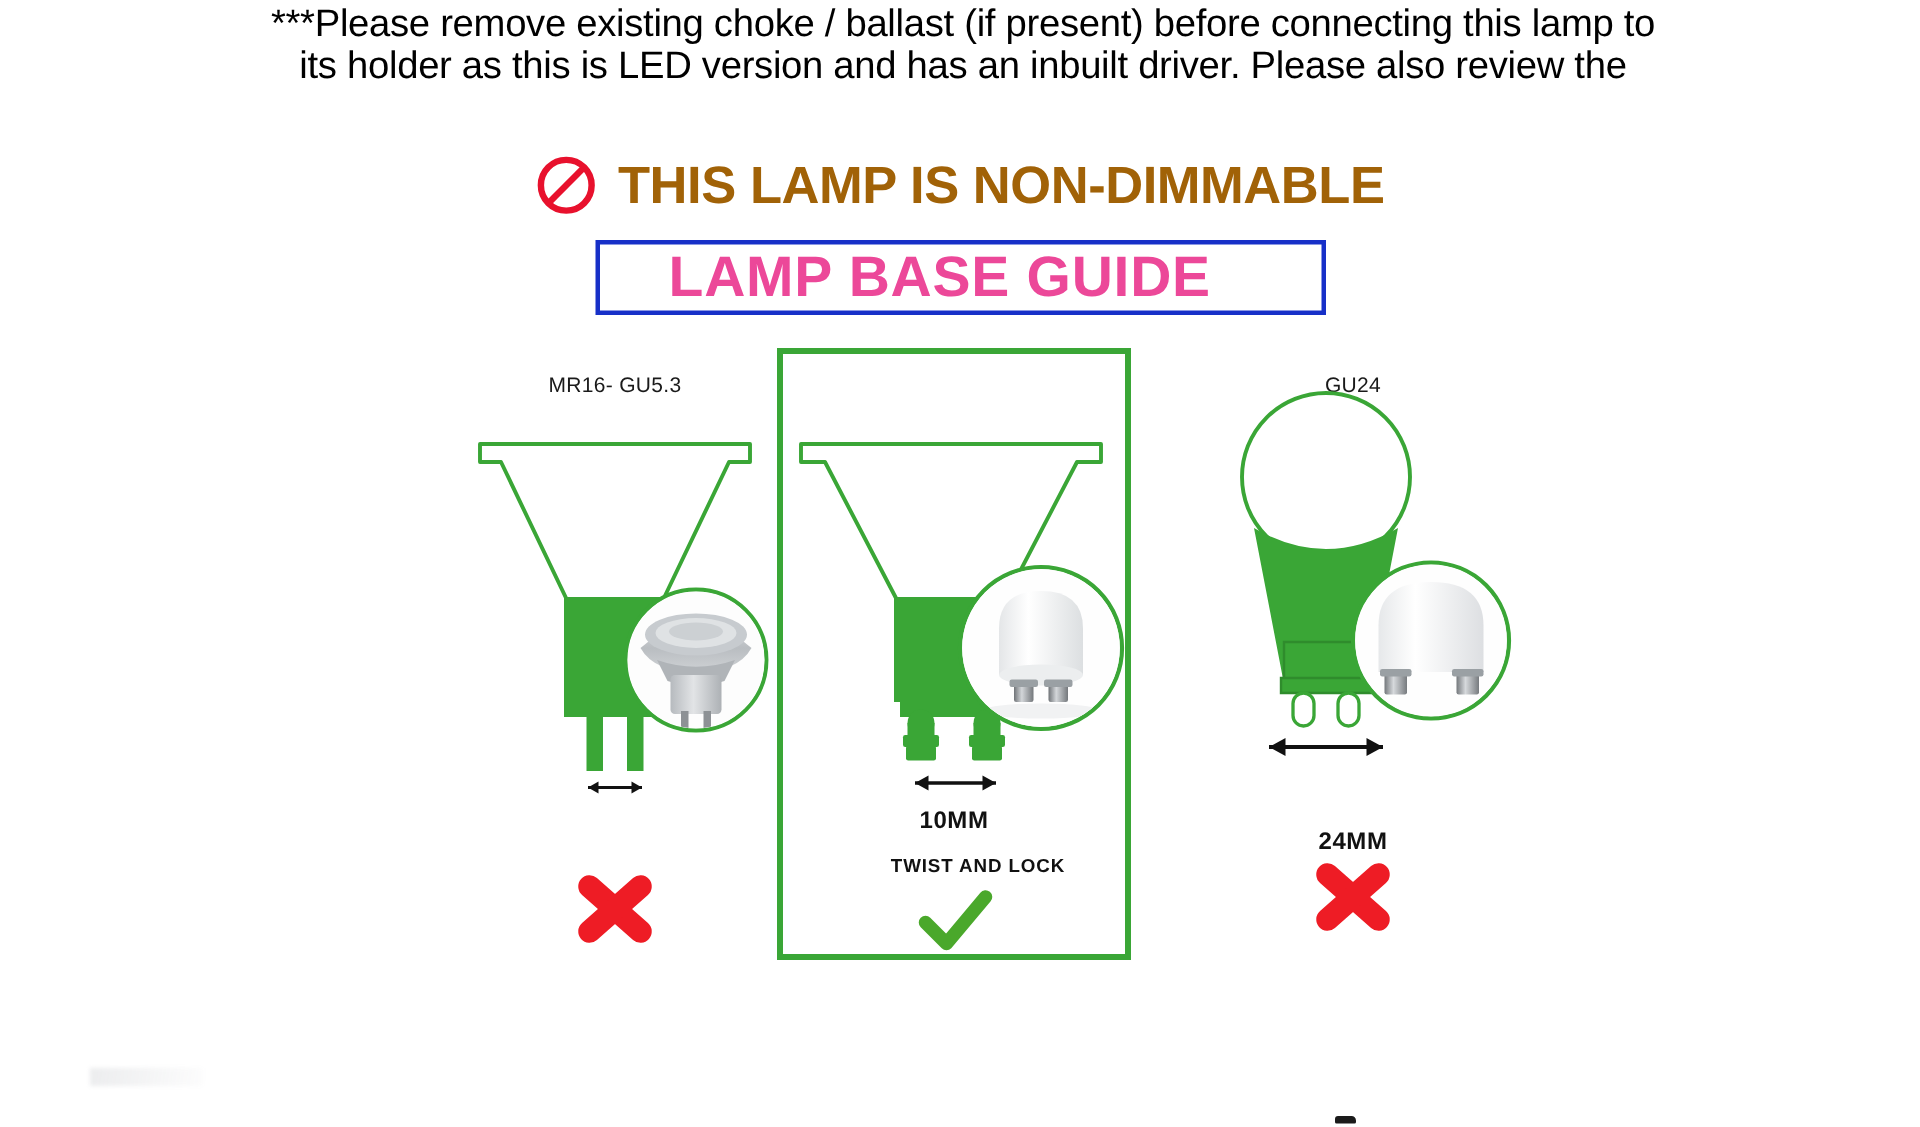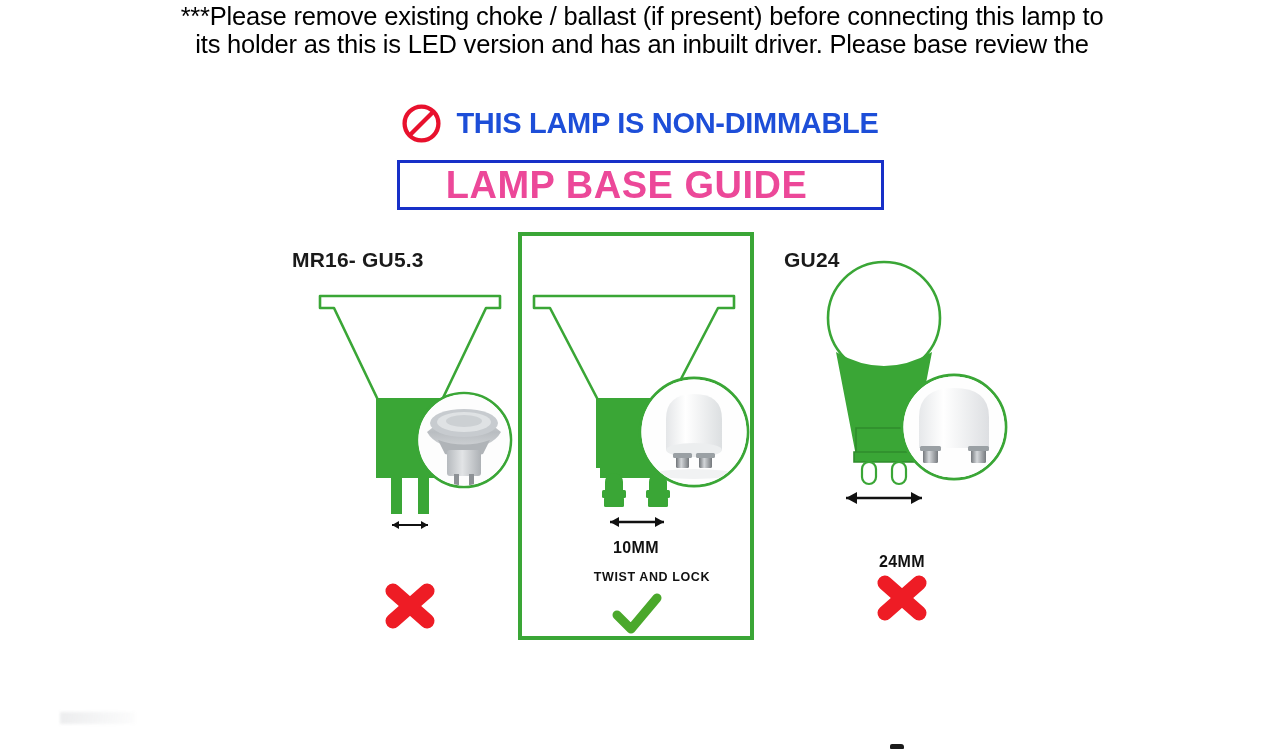--- a/index.html
+++ b/index.html
@@ -48,23 +48,23 @@
   }
   .nondim-icon {
     width: 41px;
     height: 41px;
     flex: 0 0 auto;
     display: block;
   }
   .nondim-text {
     font-family: "Liberation Sans", sans-serif;
     font-weight: bold;
-    font-size: 29px;
+    font-size: 35px;
     letter-spacing: -0.3px;
-    color: #1d4ed8;
+    color: #a16207;
     white-space: nowrap;
   }
 
   
   .guide-title-wrap {
     position: absolute;
     left: 397px;
     top: 160px;
     width: 487px;
     height: 50px;
@@ -124,24 +124,24 @@
     height: 408px;
     border: 4px solid #3aa636;
     box-sizing: border-box;
   }
 
   .col-header {
     position: absolute;
     top: 26px;
     left: 0;
     width: 100%;
-    text-align: left;
-    font-family: "Liberation Sans", sans-serif;
-    font-weight: bold;
-    font-size: 21px;
+    text-align: center;
+    font-family: "Liberation Sans", sans-serif;
+    font-weight: normal;
+    font-size: 14px;
     letter-spacing: 0.2px;
     color: #1a1a1a;
     white-space: nowrap;
   }
 
   .lamp-svg {
     position: absolute;
     left: 0;
     top: 60px;
     width: 236px;
@@ -215,21 +215,21 @@
     height: 5px;
     background: #1b1b1b;
     border-radius: 2px 3px 1px 1px;
   }
 </style>
 </head>
 <body>
 
 <div class="warning-block">
   <div class="warning-line">***Please remove existing choke / ballast (if present) before connecting this lamp to</div>
-  <div class="warning-line">its holder as this is LED version and has an inbuilt driver. Please base review the</div>
+  <div class="warning-line">its holder as this is LED version and has an inbuilt driver. Please also review the</div>
 </div>
 
 <div class="nondim-row">
   <svg class="nondim-icon" viewBox="0 0 40 40">
     <circle cx="20" cy="20" r="16.5" fill="none" stroke="#e8112d" stroke-width="4.2"></circle>
     <line x1="9" y1="31" x2="31" y2="9" stroke="#e8112d" stroke-width="4.2" stroke-linecap="butt"></line>
   </svg>
   <span class="nondim-text">THIS LAMP IS NON-DIMMABLE</span>
 </div>
 

